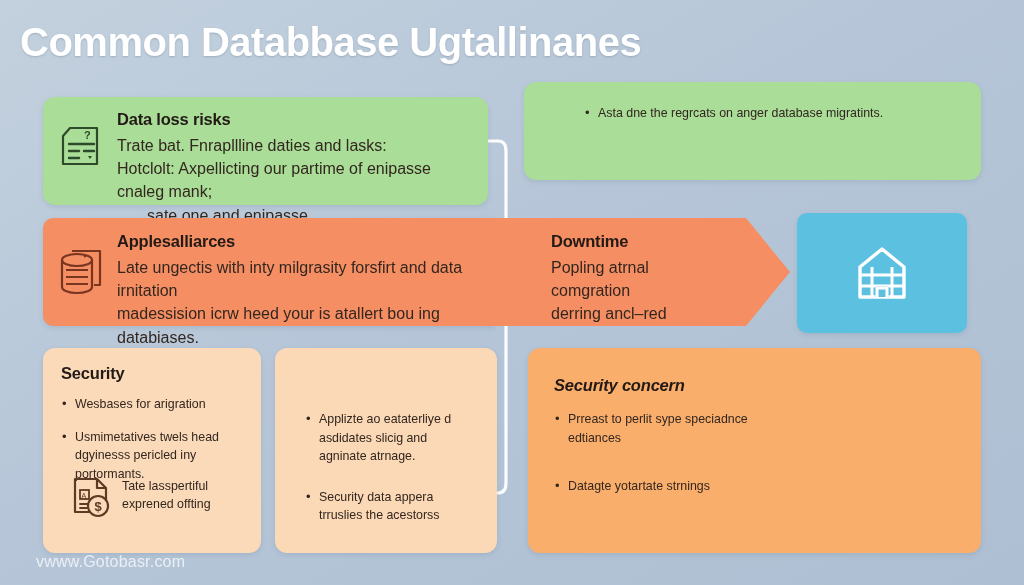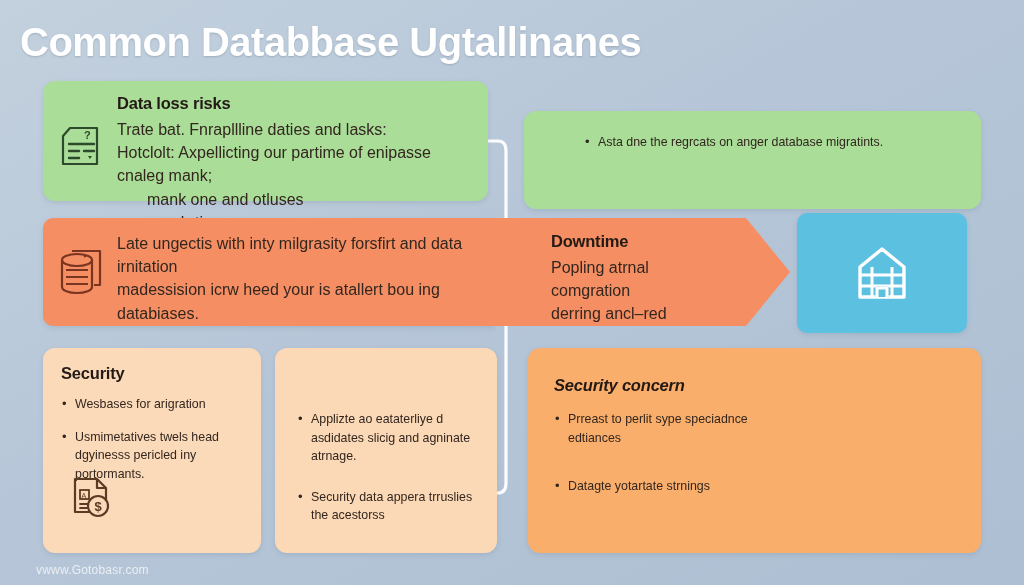--- a/index.html
+++ b/index.html
@@ -66,26 +66,26 @@
   }
   .bullet-list li:before {
     content: "•";
     position: absolute;
     left: 1px;
     top: -1px;
     font-size: 13px;
   }
   
   #panel-data-loss {
-    left: 43px;  top: 81px;  width: 445px; height: 120px;
+    left: 43px;  top: 97px;  width: 445px; height: 108px;
     background: #a9dd98;
     padding: 13px 28px 10px 74px;
   }
   #panel-green-right {
-    left: 524px; top: 111px;  width: 457px; height: 98px;
+    left: 524px; top: 82px;  width: 457px; height: 98px;
     background: #a9dd98;
     padding: 22px 22px 10px 60px;
   }
   #panel-green-right .bullet-list li { margin-bottom: 4px; }
   
   #panel-appliances {
     left: 43px;  top: 218px; width: 452px; height: 108px;
     background: #f58f63;
     padding: 14px 16px 10px 74px;
     border-radius: 10px 0 0 10px;
@@ -109,21 +109,21 @@
   
   #panel-security {
     left: 43px;  top: 348px; width: 218px; height: 205px;
     background: #fbdab9;
     padding: 16px 18px 10px 18px;
   }
   #panel-security .panel-title { margin-bottom: 12px; }
   #panel-middle {
     left: 275px; top: 348px; width: 222px; height: 205px;
     background: #fbd9b6;
-    padding: 62px 20px 10px 22px;
+    padding: 62px 20px 10px 30px;
   }
   #panel-security-concern {
     left: 528px; top: 348px; width: 453px; height: 205px;
     background: #f9ae6b;
     padding: 28px 26px 10px 26px;
   }
   #panel-security-concern .panel-title { margin-bottom: 15px; font-style: italic; }
   #panel-security-concern .bullet-list li { margin-bottom: 30px; }
   
   .icon-slot {
@@ -150,43 +150,43 @@
     left: 470px;
     top: 125px;
     width: 60px;
     height: 390px;
     pointer-events: none;
   }
   
   #footer-url {
     position: absolute;
     left: 36px;
-    bottom: 8px;
-    font-size: 12px;
+    bottom: 14px;
+    font-size: 16px;
     color: rgba(255,255,255,0.72);
     letter-spacing: 0.2px;
   }
 </style>
 </head>
 <body>
 
 <div id="infographic">
 
   <div id="page-title">Common Databbase Ugtallinanes</div>
 
   <svg id="connector" viewBox="0 0 60 390" fill="none">
     <path d="M 18 16 L 28 16 Q 36 16 36 26 L 36 358 Q 36 368 28 368 L 16 368" stroke="#ffffff" stroke-width="3.2" stroke-linecap="round" fill="none" opacity="0.95"></path>
   </svg>
 
   <div class="panel" id="panel-data-loss">
     <div class="panel-title">Data loss risks</div>
     <div class="panel-body">
       <div>Trate bat.  Fnrapllline daties and lasks:</div>
       <div>Hotclolt:   Axpellicting our partime of enipasse cnaleg mank;</div>
-      <div style="padding-left:30px">mank one and otluses</div>
+      <div style="padding-left:30px">sate one and enipasse</div>
       <div style="padding-left:30px">cacobrties.</div>
     </div>
   </div>
 
   <svg class="icon-slot" id="icon-doc-question" viewBox="0 0 48 48" fill="none">
     <path d="M7 14 L14 6 H41 V42 H7 Z" stroke="#2d4a2a" stroke-width="2.2" stroke-linejoin="round" fill="none"></path>
     <text x="28" y="17" font-family="Liberation Sans, sans-serif" font-size="11" font-weight="bold" fill="#2d4a2a">?</text>
     <line x1="13" y1="22" x2="38" y2="22" stroke="#2d4a2a" stroke-width="2.4" stroke-linecap="round"></line>
     <line x1="13" y1="29" x2="23" y2="29" stroke="#2d4a2a" stroke-width="2.4" stroke-linecap="round"></line>
     <line x1="28" y1="29" x2="38" y2="29" stroke="#2d4a2a" stroke-width="2.4" stroke-linecap="round"></line>
@@ -194,20 +194,21 @@
     <path d="M32 34 l4 0 l-2 3 z" fill="#2d4a2a"></path>
   </svg>
 
   <div class="panel" id="panel-green-right">
     <ul class="bullet-list">
       <li>Asta dne the regrcats on anger database migratints.</li>
     </ul>
   </div>
 
   <div class="panel" id="panel-appliances">
+    <div class="panel-title">Applesalliarces</div>
     <div class="panel-body">
       <div>Late ungectis with inty milgrasity forsfirt and data irnitation</div>
       <div>madessision icrw heed your is atallert bou ing databiases.</div>
     </div>
   </div>
 
   <svg class="icon-slot" id="icon-database" viewBox="0 0 50 52" fill="none">
     <path d="M16 6 H44 V40 H38" stroke="#7a3520" stroke-width="2.2" stroke-linejoin="round" fill="none"></path>
     <ellipse cx="21" cy="15" rx="15" ry="6" stroke="#7a3520" stroke-width="2.2" fill="none"></ellipse>
     <path d="M6 15 V42 c0 3.3 6.7 6 15 6 s15-2.7 15-6 V15" stroke="#7a3520" stroke-width="2.2" fill="none"></path>
@@ -249,20 +250,24 @@
     <path d="M5 3 H27 L36 12 V36 H5 Z" stroke="#5c3b24" stroke-width="2.2" stroke-linejoin="round" fill="none"></path>
     <path d="M27 3 V12 H36" stroke="#5c3b24" stroke-width="2.2" stroke-linejoin="round" fill="none"></path>
     <rect x="10" y="14" width="9" height="9" stroke="#5c3b24" stroke-width="1.8" fill="none"></rect>
     <text x="11.5" y="21.5" font-family="Liberation Sans, sans-serif" font-size="7" fill="#5c3b24">A</text>
     <line x1="10" y1="28" x2="20" y2="28" stroke="#5c3b24" stroke-width="1.8" stroke-linecap="round"></line>
     <line x1="10" y1="32" x2="17" y2="32" stroke="#5c3b24" stroke-width="1.8" stroke-linecap="round"></line>
     <circle cx="28" cy="30" r="10" fill="#fbdab9" stroke="#5c3b24" stroke-width="2.2"></circle>
     <text x="24.5" y="35" font-family="Liberation Sans, sans-serif" font-size="13" font-weight="bold" fill="#5c3b24">$</text>
   </svg>
 
+  <div id="security-icon-row">
+    <div>Tate lasspertiful</div>
+    <div>exprened offting</div>
+  </div>
 
   <div class="panel" id="panel-middle">
     <ul class="bullet-list">
       <li style="margin-bottom:22px">Applizte ao eataterliye d asdidates slicig and agninate atrnage.</li>
       <li>Security data appera trruslies the acestorss</li>
     </ul>
   </div>
 
   <div class="panel" id="panel-security-concern">
     <div class="panel-title">Security concern</div>

